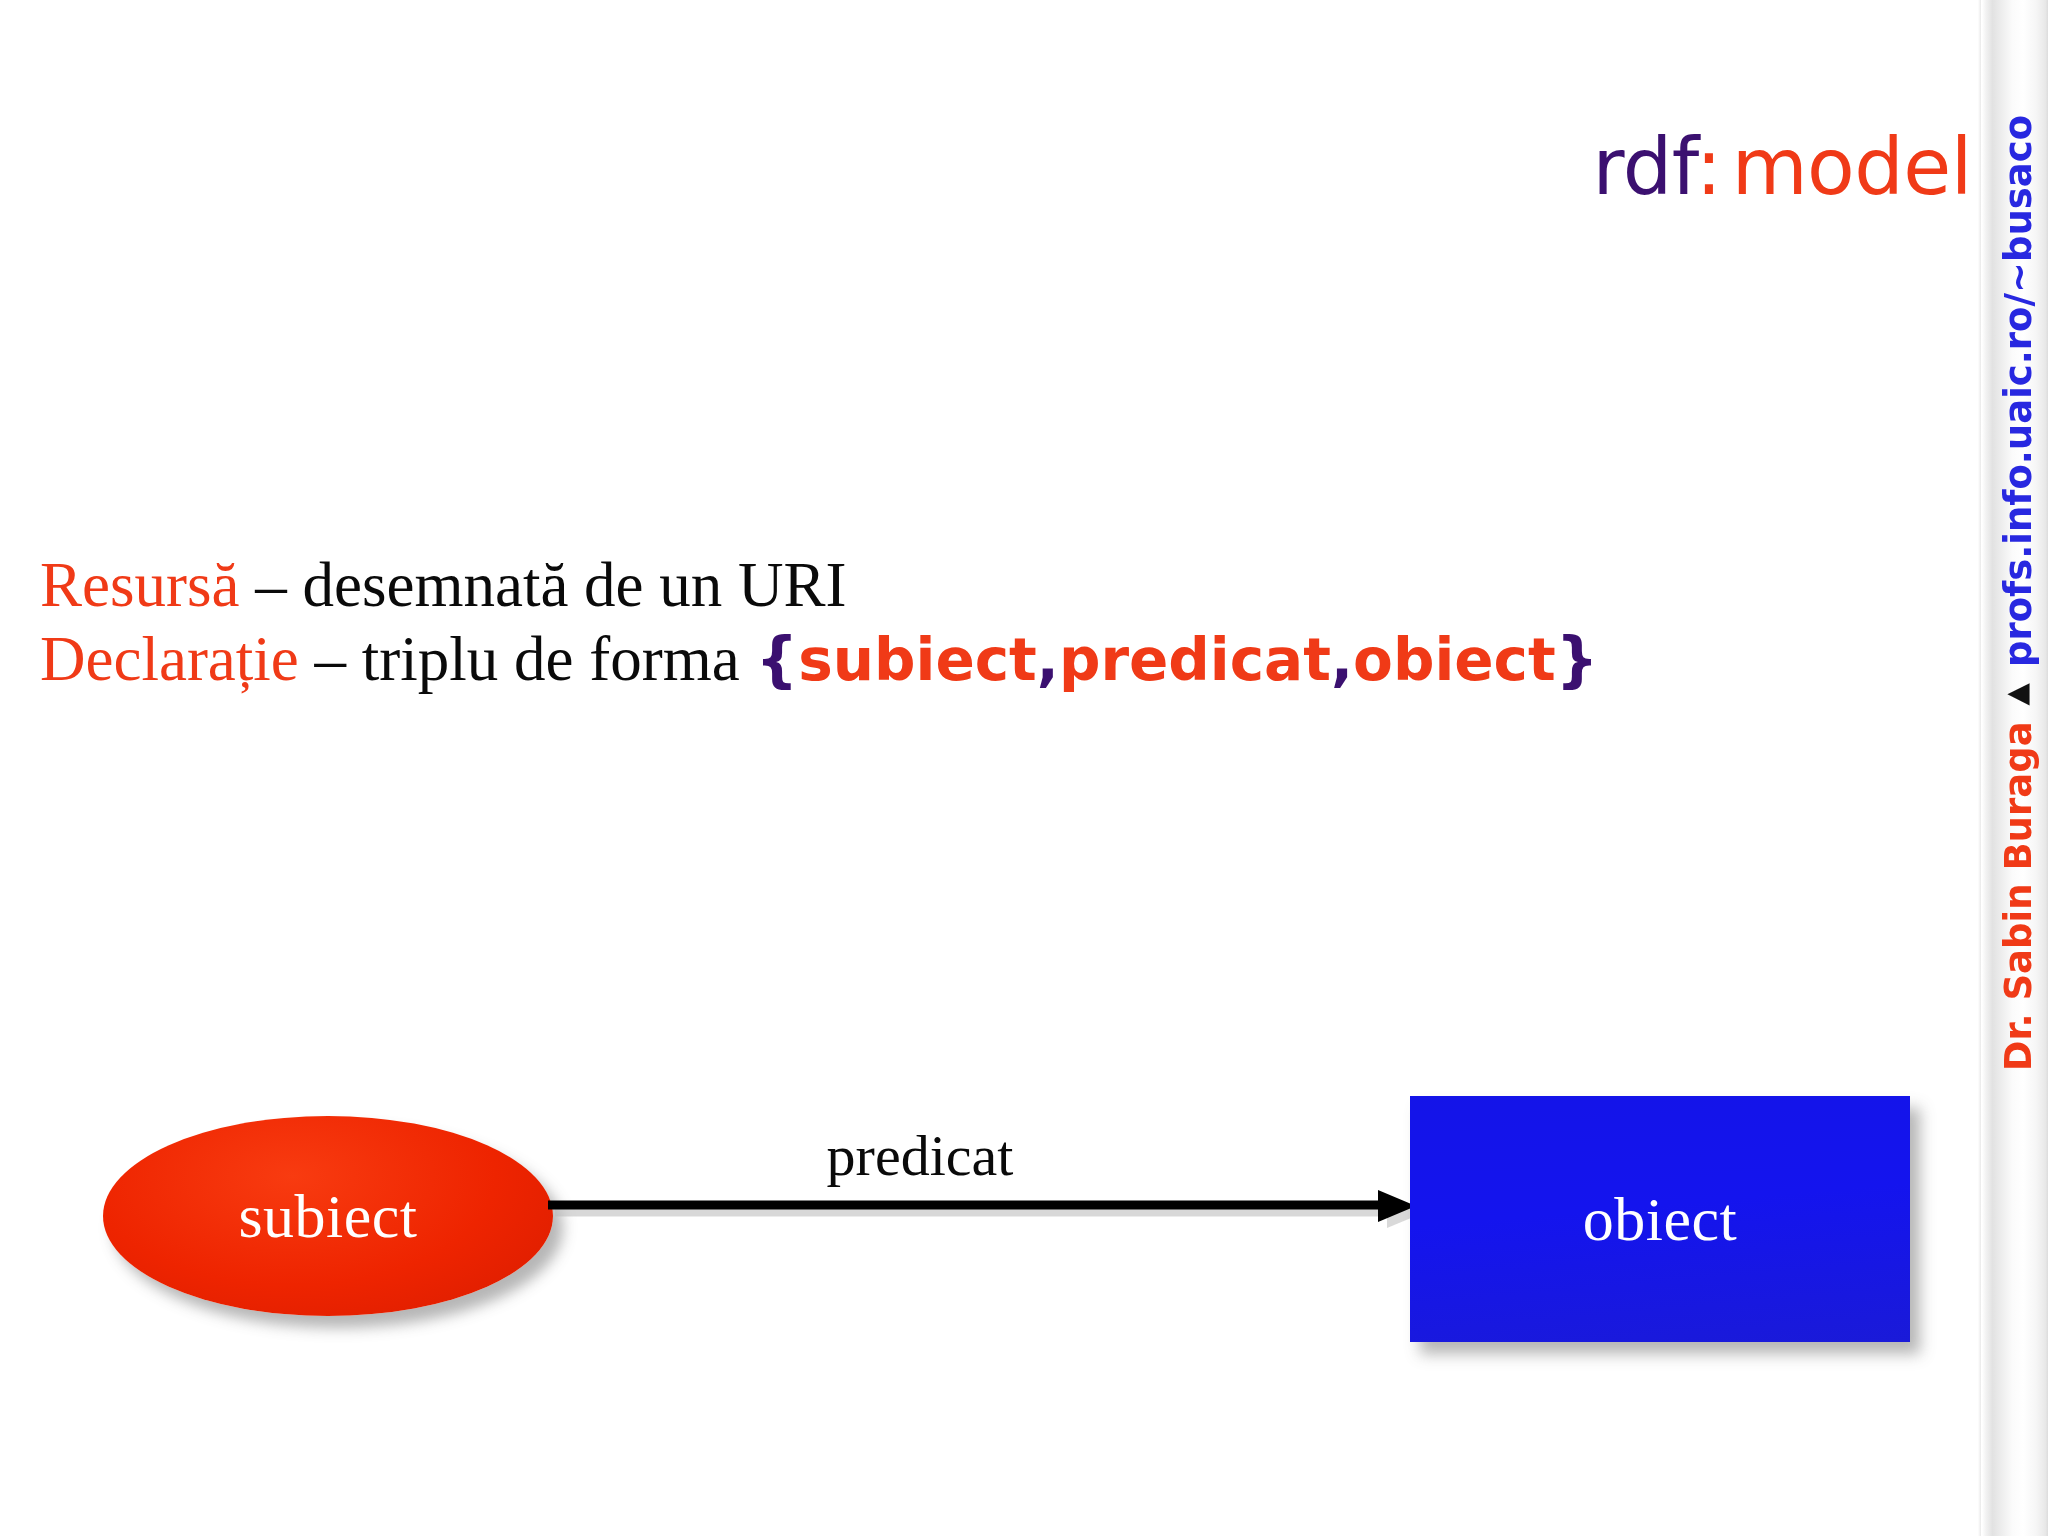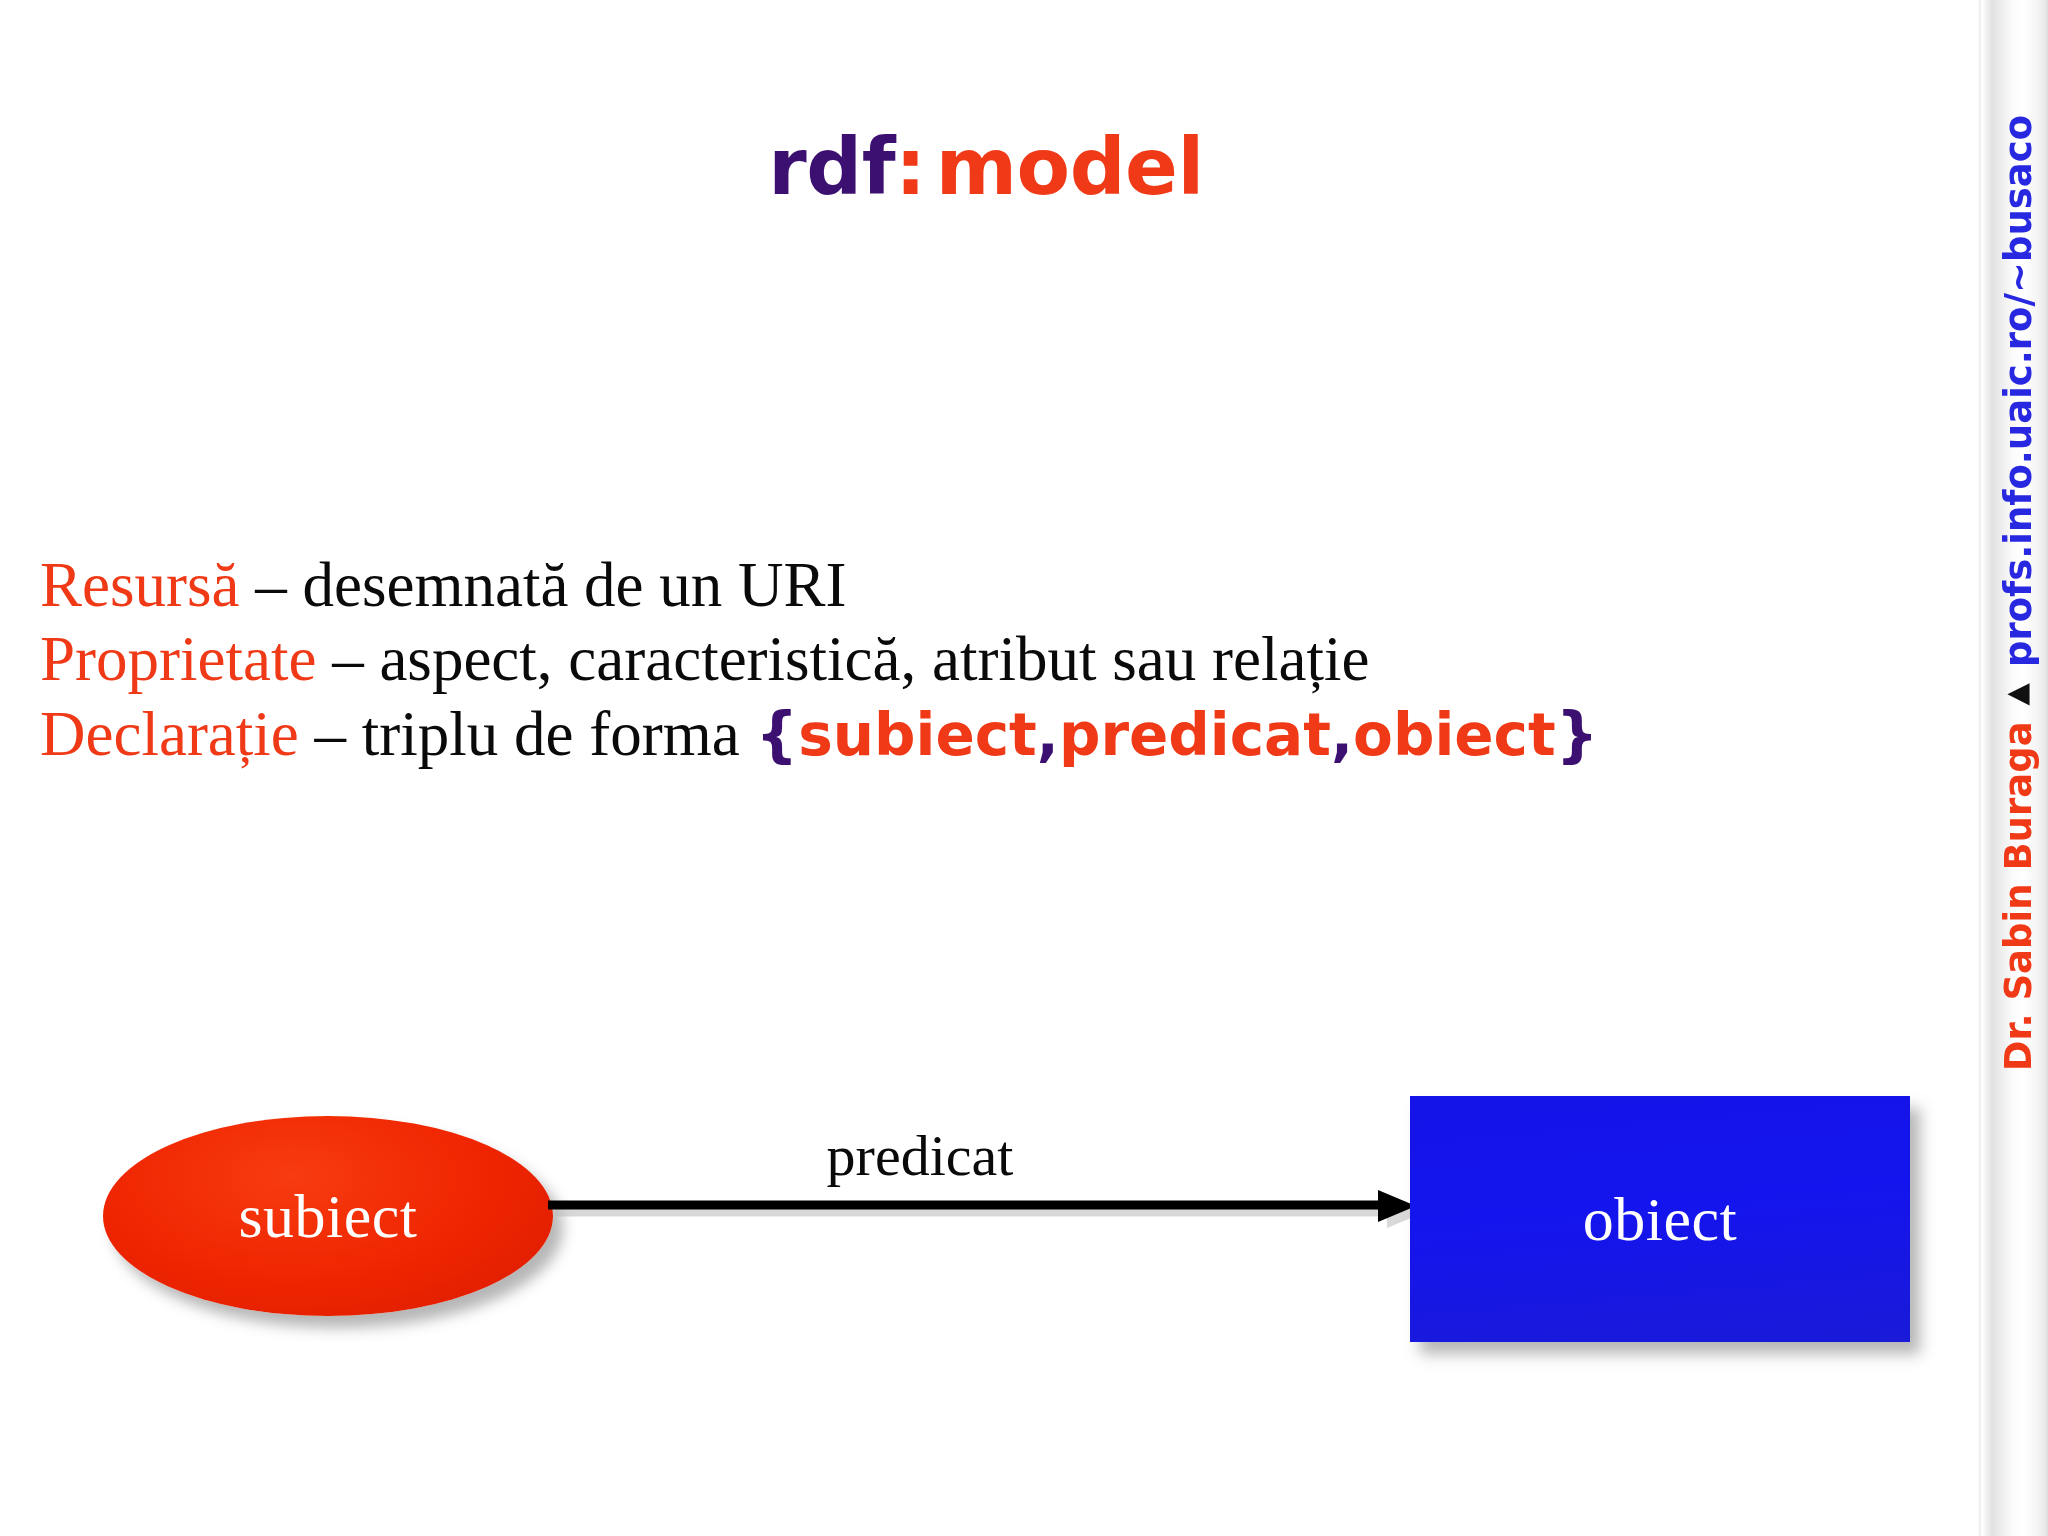--- a/index.html
+++ b/index.html
@@ -23,23 +23,23 @@
     background: #ffffff;
     overflow: hidden;
   }
 
   
   #title {
     position: absolute;
     left: 0;
     top: 128px;
     width: 1972px;
-    text-align: center;
-    font-family: "DejaVu Sans", "Liberation Sans", sans-serif;
-    font-weight: bold;
+    text-align: right;
+    font-family: "DejaVu Sans", "Liberation Sans", sans-serif;
+    font-weight: normal;
     font-size: 78px;
     line-height: 1.0;
     letter-spacing: -0.5px;
     white-space: nowrap;
   }
   #title .t-prefix { color: #3B1070; }
   #title .t-colon  { color: #F03A17; }
   #title .t-main   { color: #F03A17; margin-left: 10px; }
 
   
@@ -214,23 +214,20 @@
   <div id="title">
     <span class="t-prefix">rdf</span><span class="t-colon">:</span><span class="t-main">model</span>
   </div>
 
   <div id="body-block">
 
     <span class="line">
       <span class="kw-red">Resursă</span><span> – desemnată de un URI</span>
     </span>
 
-    <span class="line">
-      <span class="kw-red">Proprietate</span><span> – aspect, caracteristică, atribut sau relație</span>
-    </span>
 
     <span class="line">
       <span class="kw-red">Declarație</span><span> – triplu de forma </span><span class="brace">{</span><span class="triple">subiect</span><span class="comma-p">,</span><span class="triple">predicat</span><span class="comma-p">,</span><span class="triple">obiect</span><span class="brace">}</span>
     </span>
 
   </div>
 
   <div id="diagram">
 
     <div id="subject-node">

